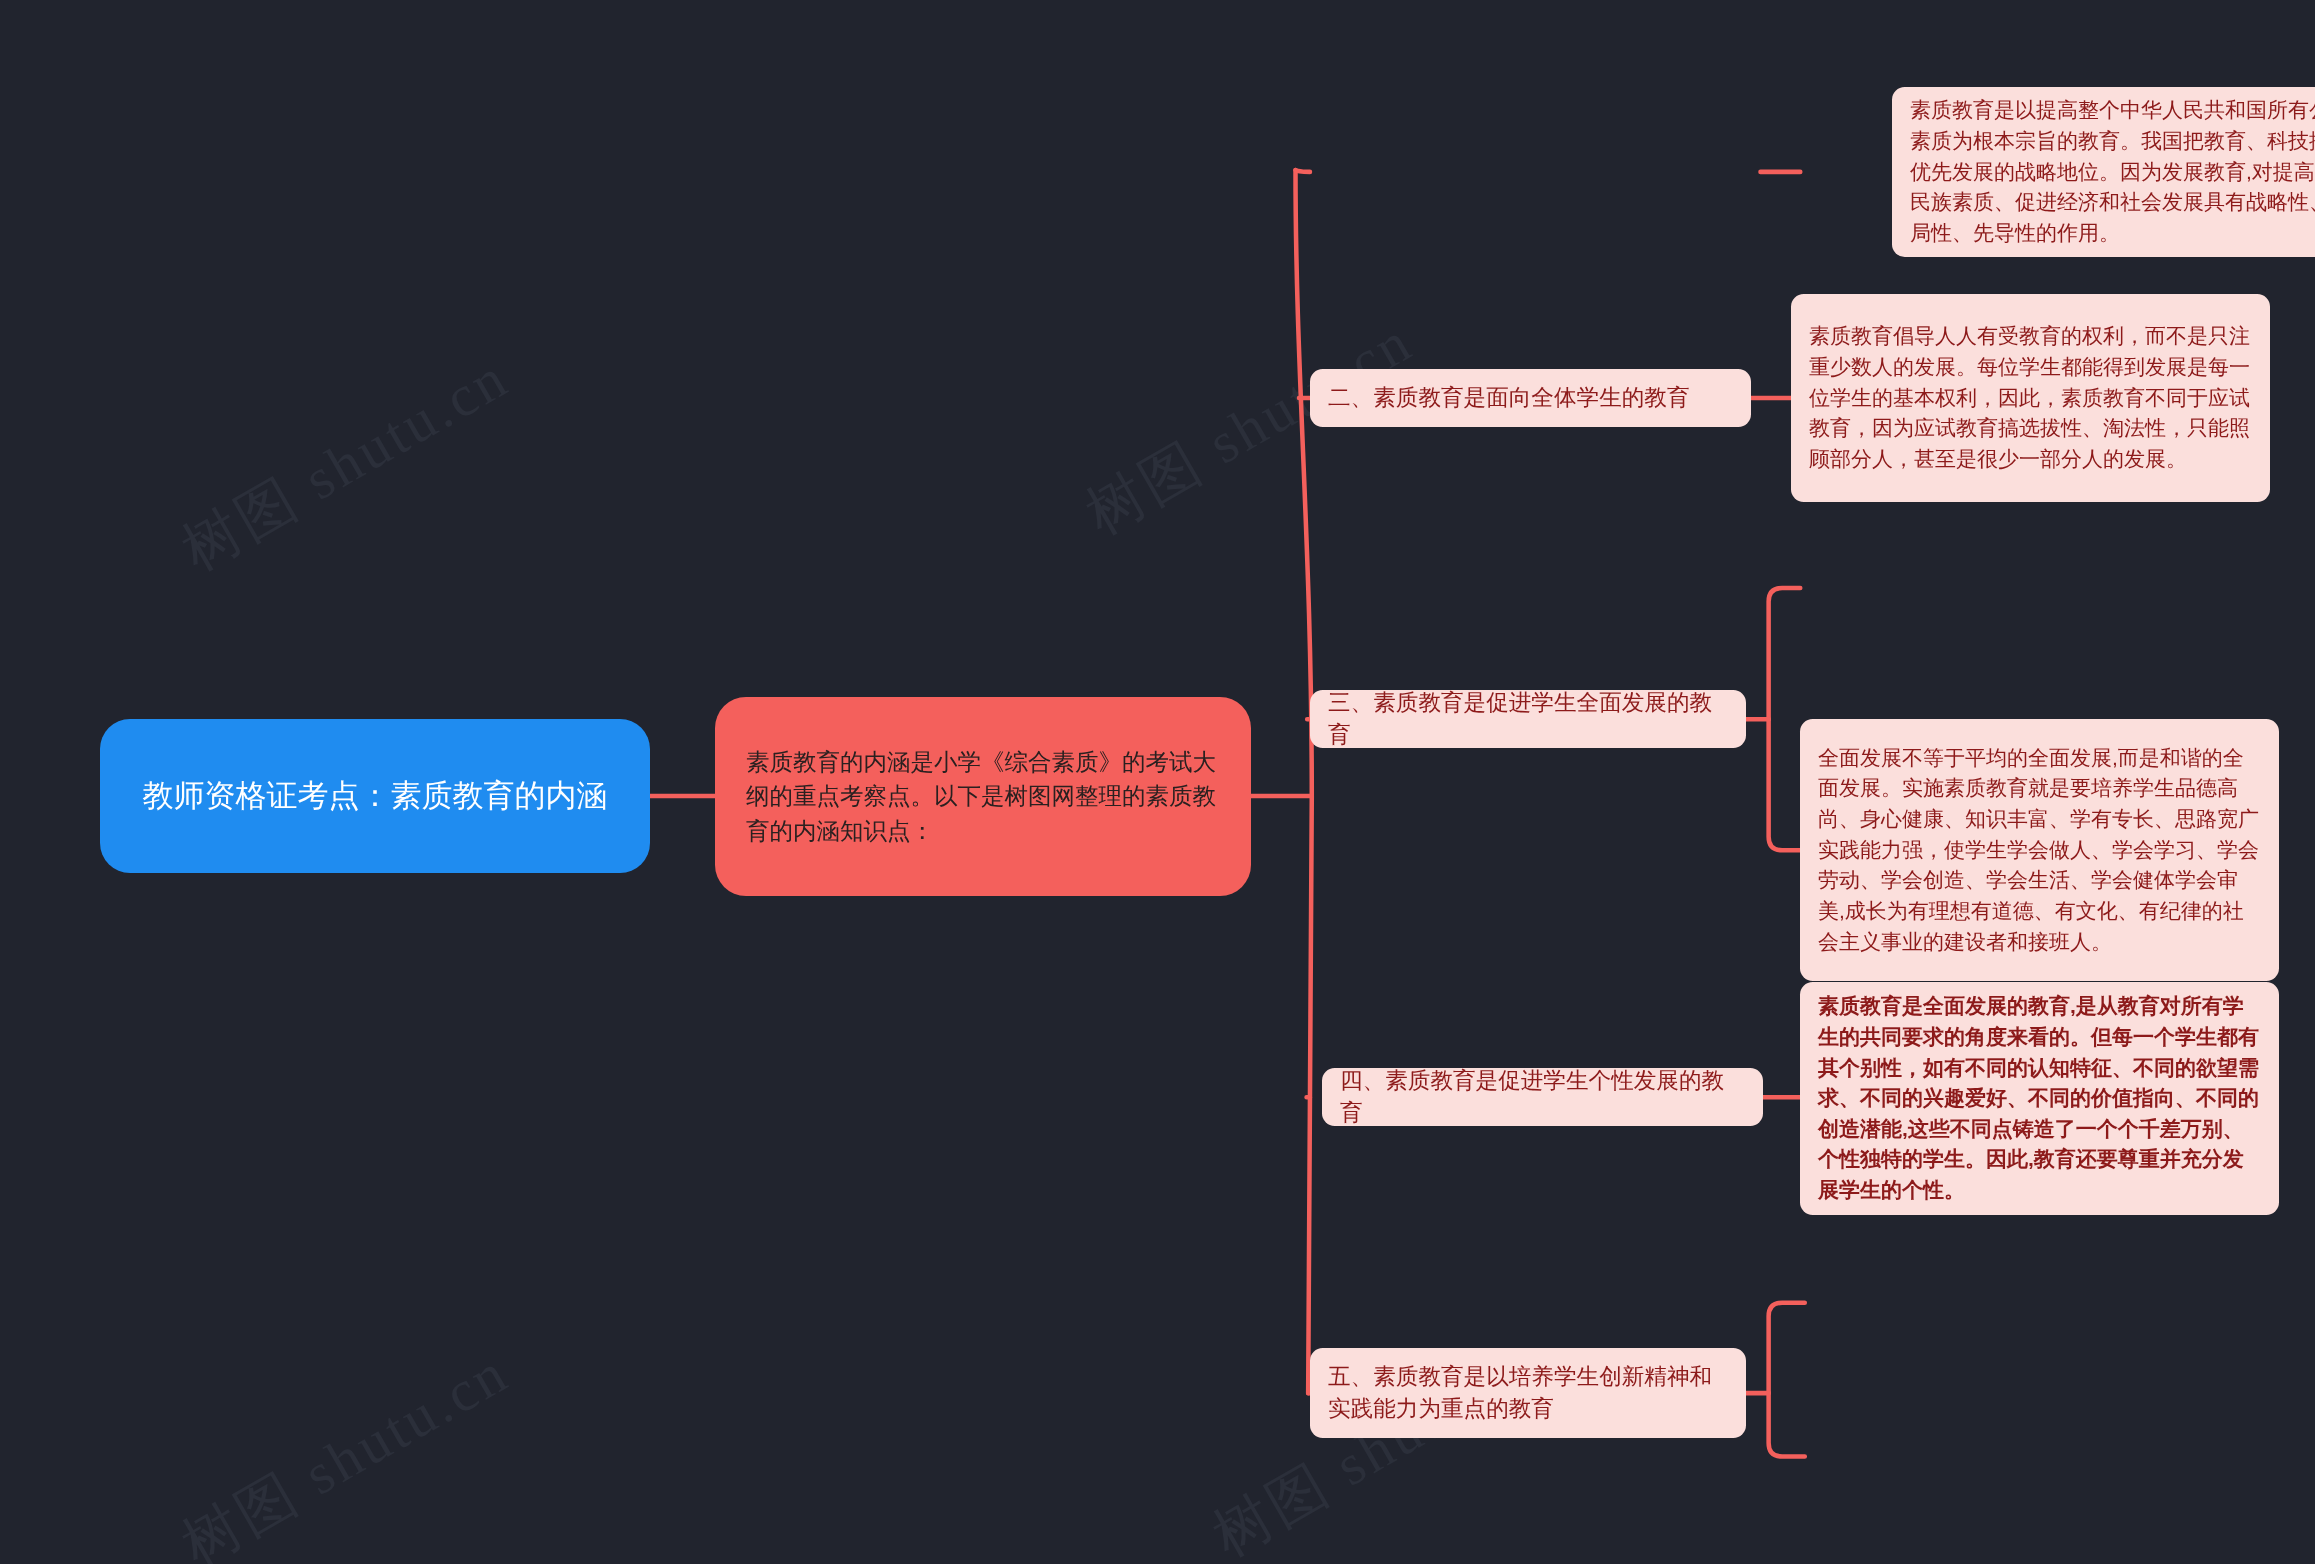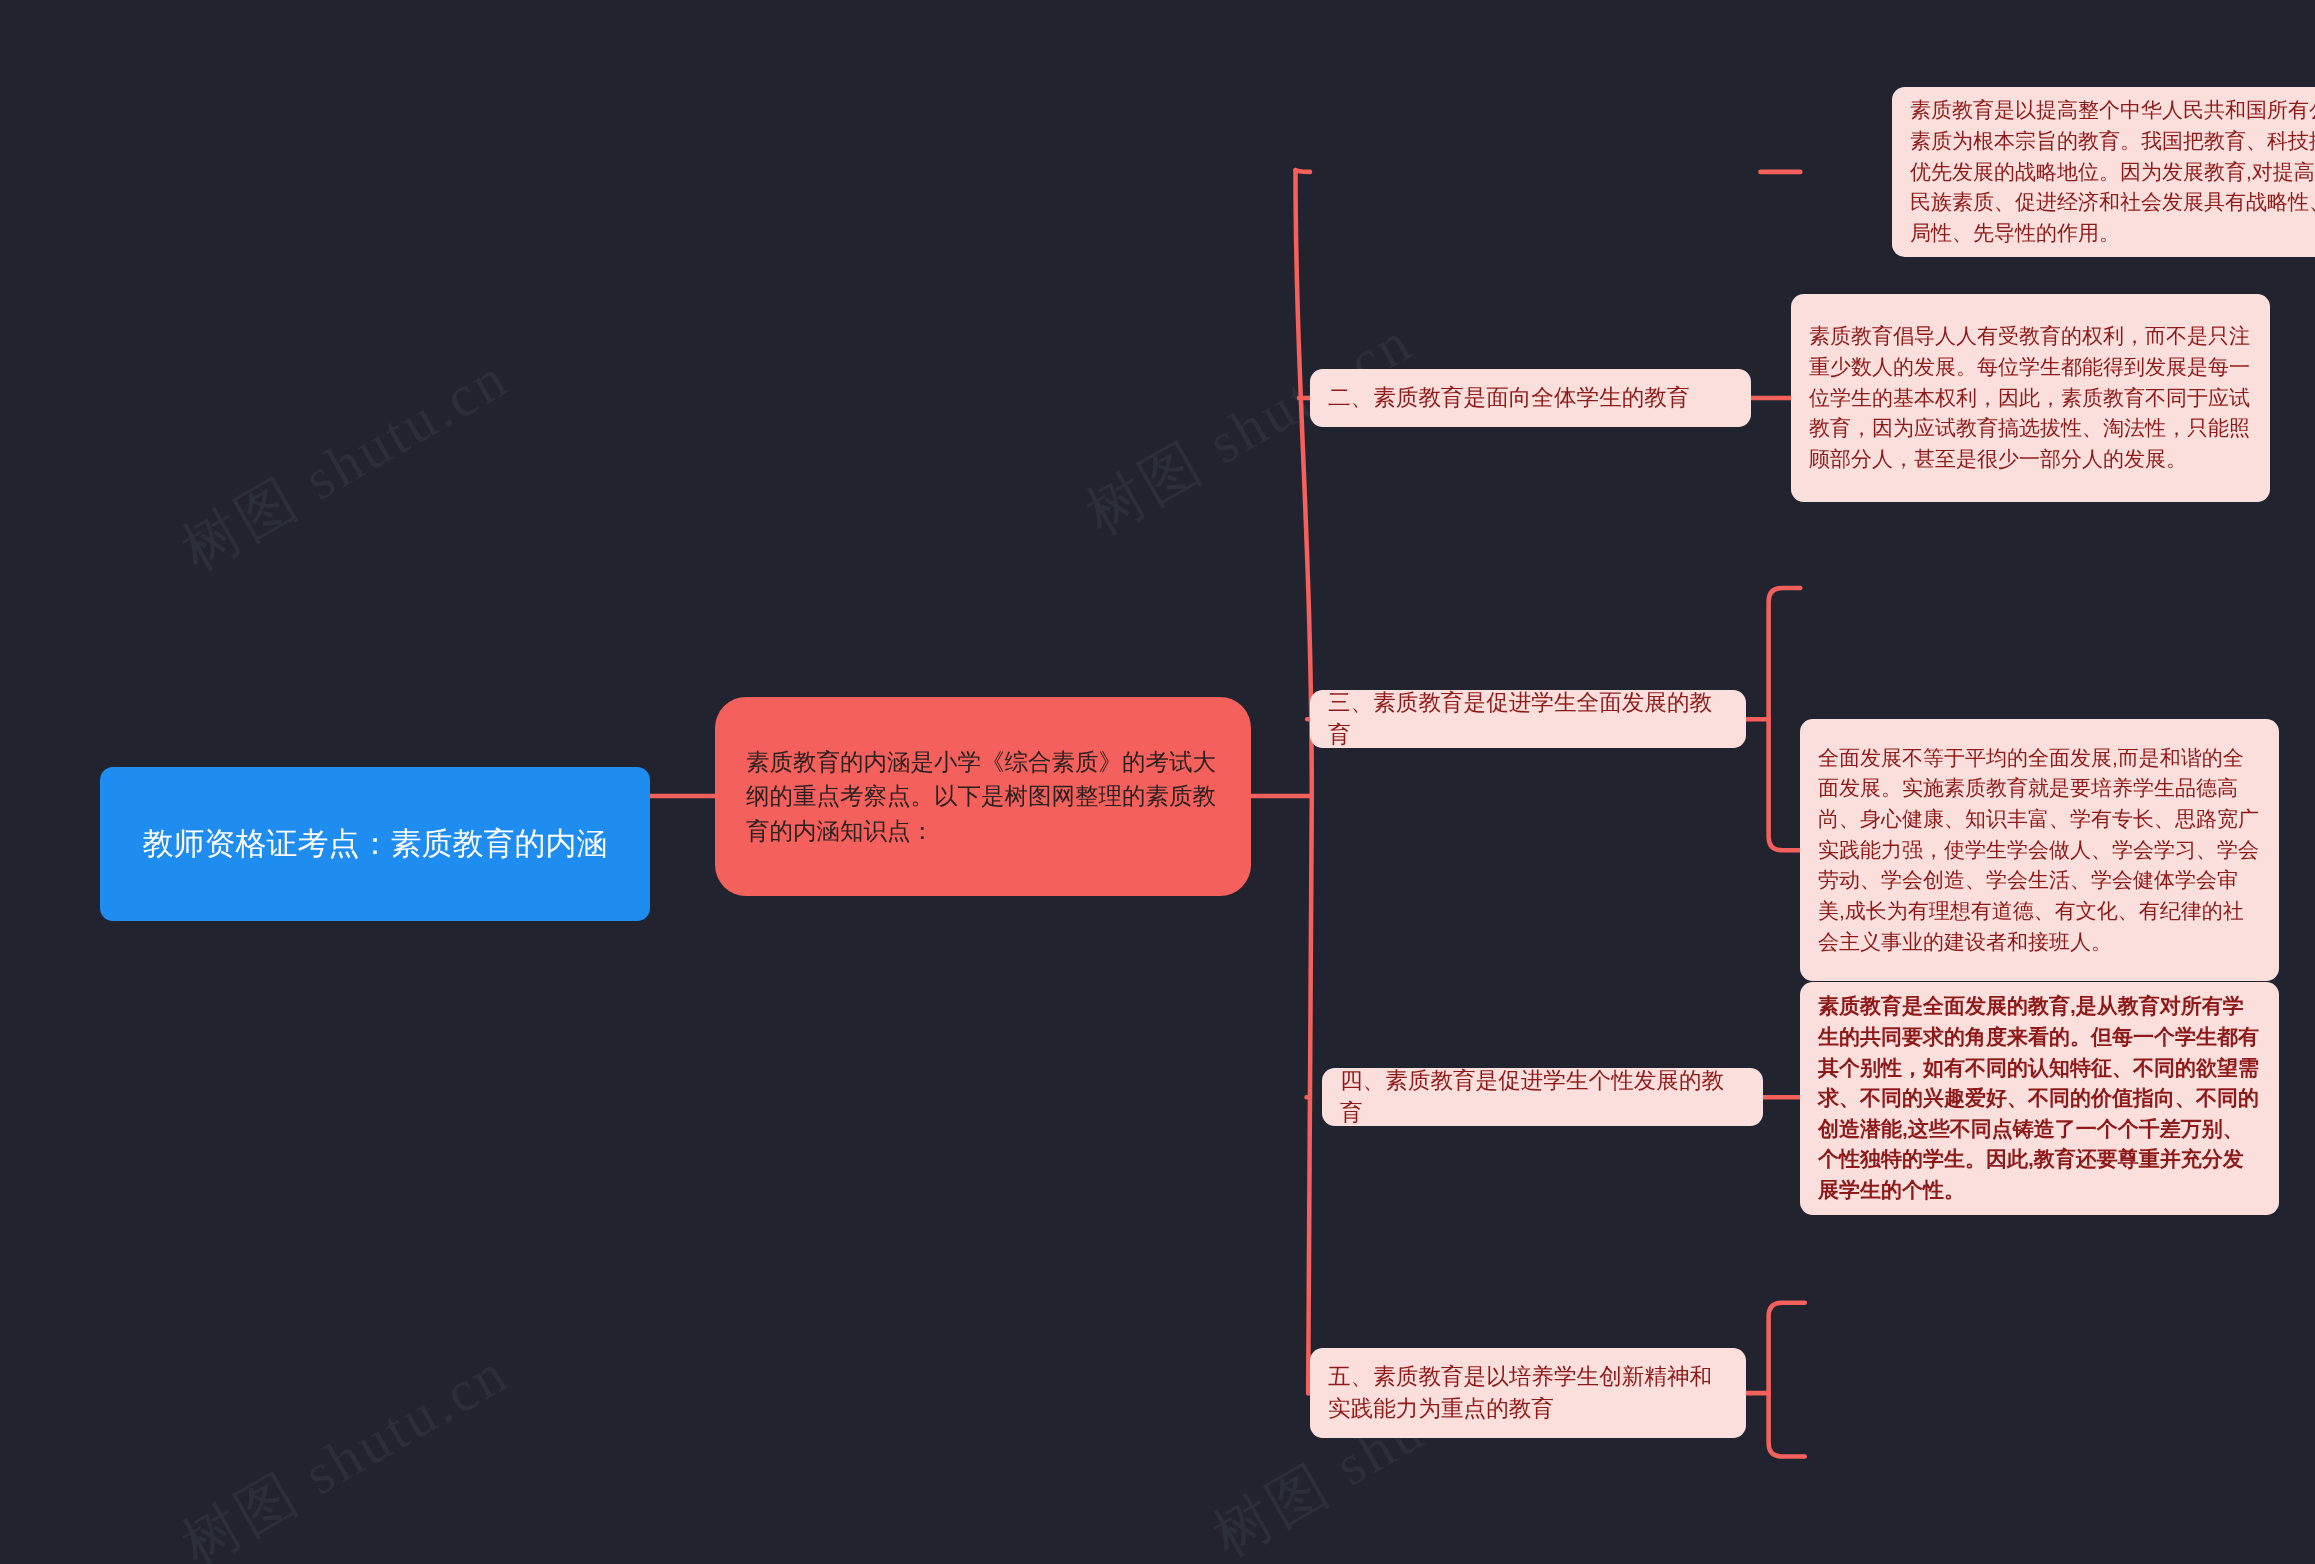--- a/index.html
+++ b/index.html
@@ -41,29 +41,28 @@
   
   .node {
     position: absolute;
     box-sizing: border-box;
     white-space: pre-wrap;
   }
 
   .root-node {
     background: #1f8cf0;
     color: #ffffff;
-    border-radius: 13px;
+    border-radius: 30px;
     font-size: 31px;
     line-height: 1.42;
     text-align: center;
     padding: 20px 10px;
     display: flex;
     align-items: center;
     justify-content: center;
-    margin-top: 48px;
   }
 
   .intro-node {
     background: #f4605c;
     color: #2a2020;
     border-radius: 43px;
     font-size: 23.5px;
     line-height: 1.45;
     padding: 23.5px 31px;
     display: flex;

